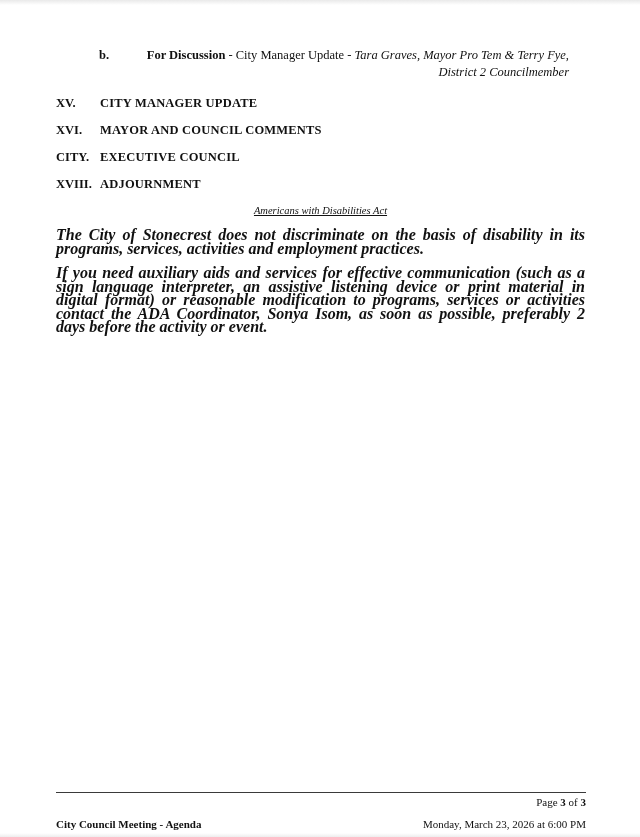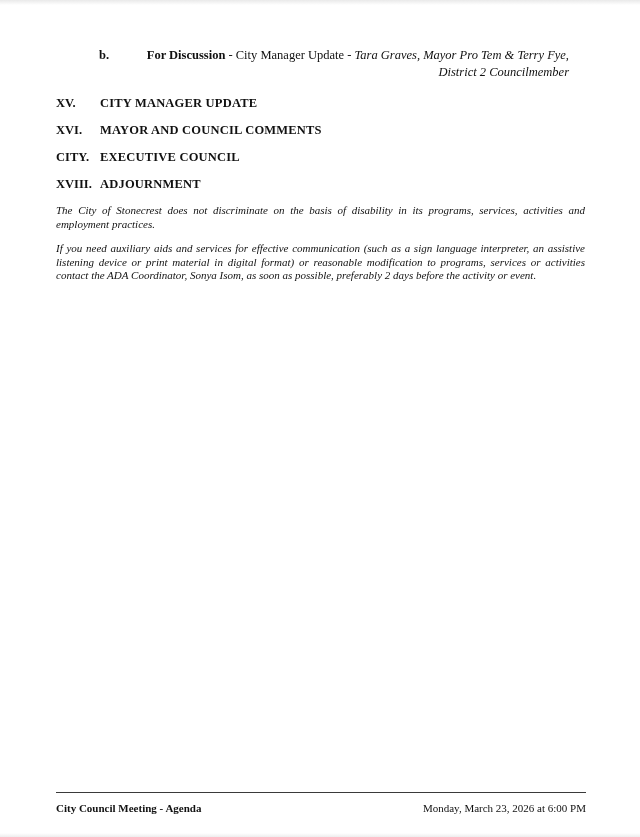--- a/index.html
+++ b/index.html
@@ -65,22 +65,23 @@
     font-style: italic;
     font-size: 10.5px;
     line-height: 13px;
   }
   .ada-heading span { text-decoration: underline; }
 
   .ada-para {
     margin: 11px 55px 0 56px;
     text-align: justify;
     font-style: italic;
-    font-size: 11px;
+    font-size: 16px;
     line-height: 13.5px;
+    font-weight: bold;
   }
   .ada-para.first { margin-top: 11px; }
 
   
   .footer {
     position: absolute;
     left: 56px;
     right: 54px;
     top: 792px;
     border-top: 1px solid #3a3a3a;
@@ -127,28 +128,32 @@
       </div>
 
 
       <div class="sec-row">
         <span class="sec-num">XVIII.</span>
         <span class="sec-title">ADJOURNMENT</span>
       </div>
 
     </div>
 
+    <div class="ada-heading">
+      <span>Americans with Disabilities Act</span>
+    </div>
 
     <div class="ada-para first">The City of Stonecrest does not discriminate on the basis of disability in its programs, services, activities and employment practices.</div>
 
     <div class="ada-para">If you need auxiliary aids and services for effective communication (such as a sign language interpreter, an assistive listening device or print material in digital format) or reasonable modification to programs, services or activities contact the ADA Coordinator, Sonya Isom, as soon as possible, preferably 2 days before the activity or event.</div>
 
   </div>
 
   <div class="footer">
+    <div class="page-line"><span>Page </span><span class="bold">3</span><span> of </span><span class="bold">3</span></div>
     <div class="bottom-row">
       <span class="doc-title">City Council Meeting - Agenda</span>
       <span class="footer-date">Monday, March 23, 2026 at 6:00 PM</span>
     </div>
   </div>
 
   <div class="edge-bottom"></div>
 </div>
 
 </body></html>

